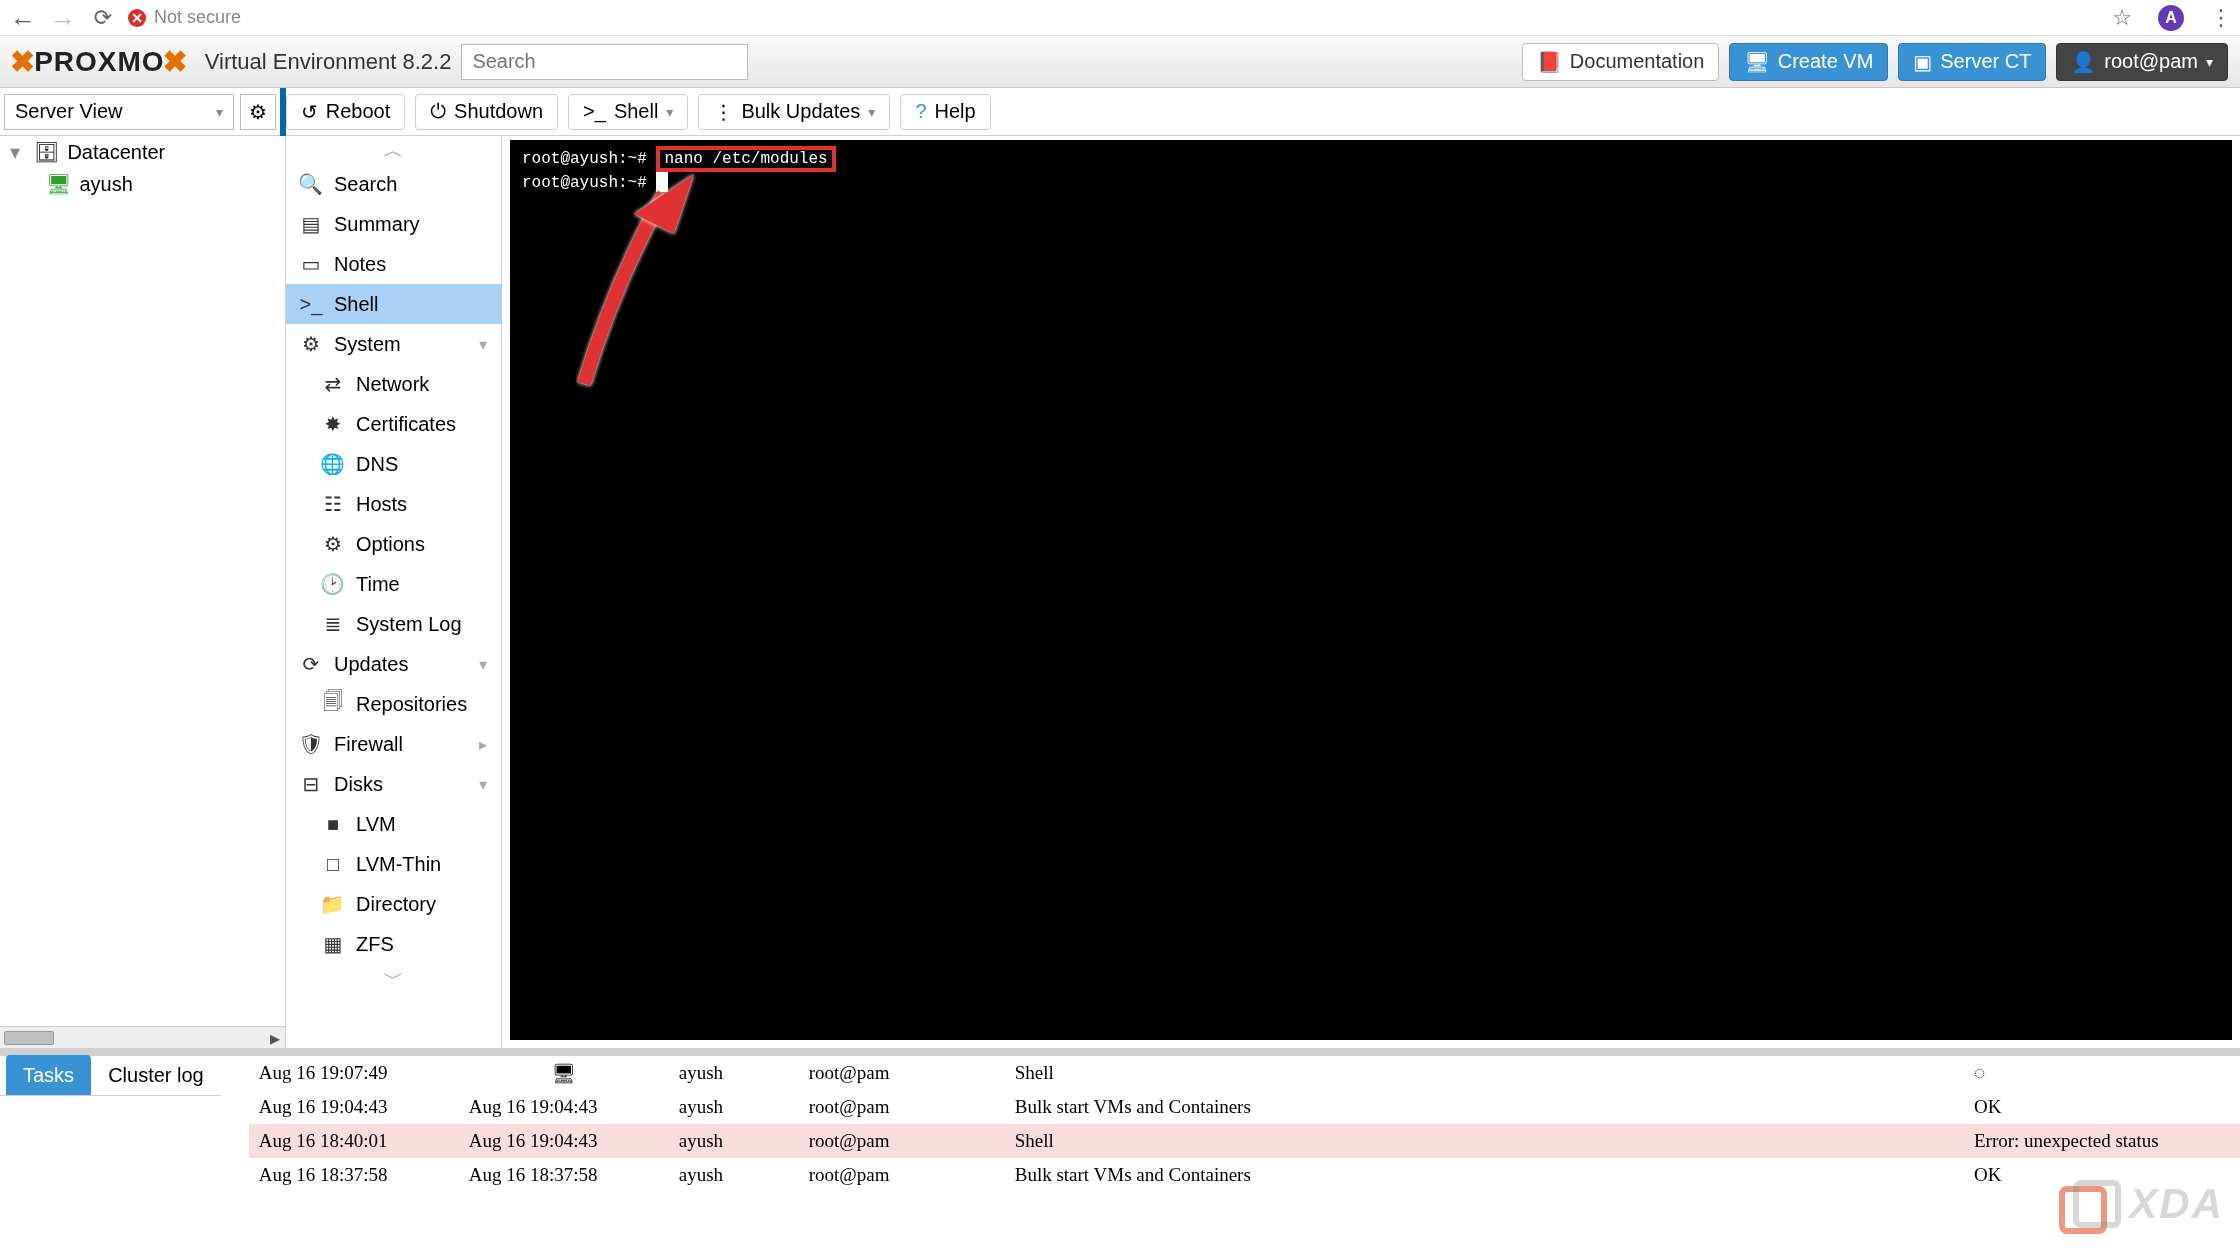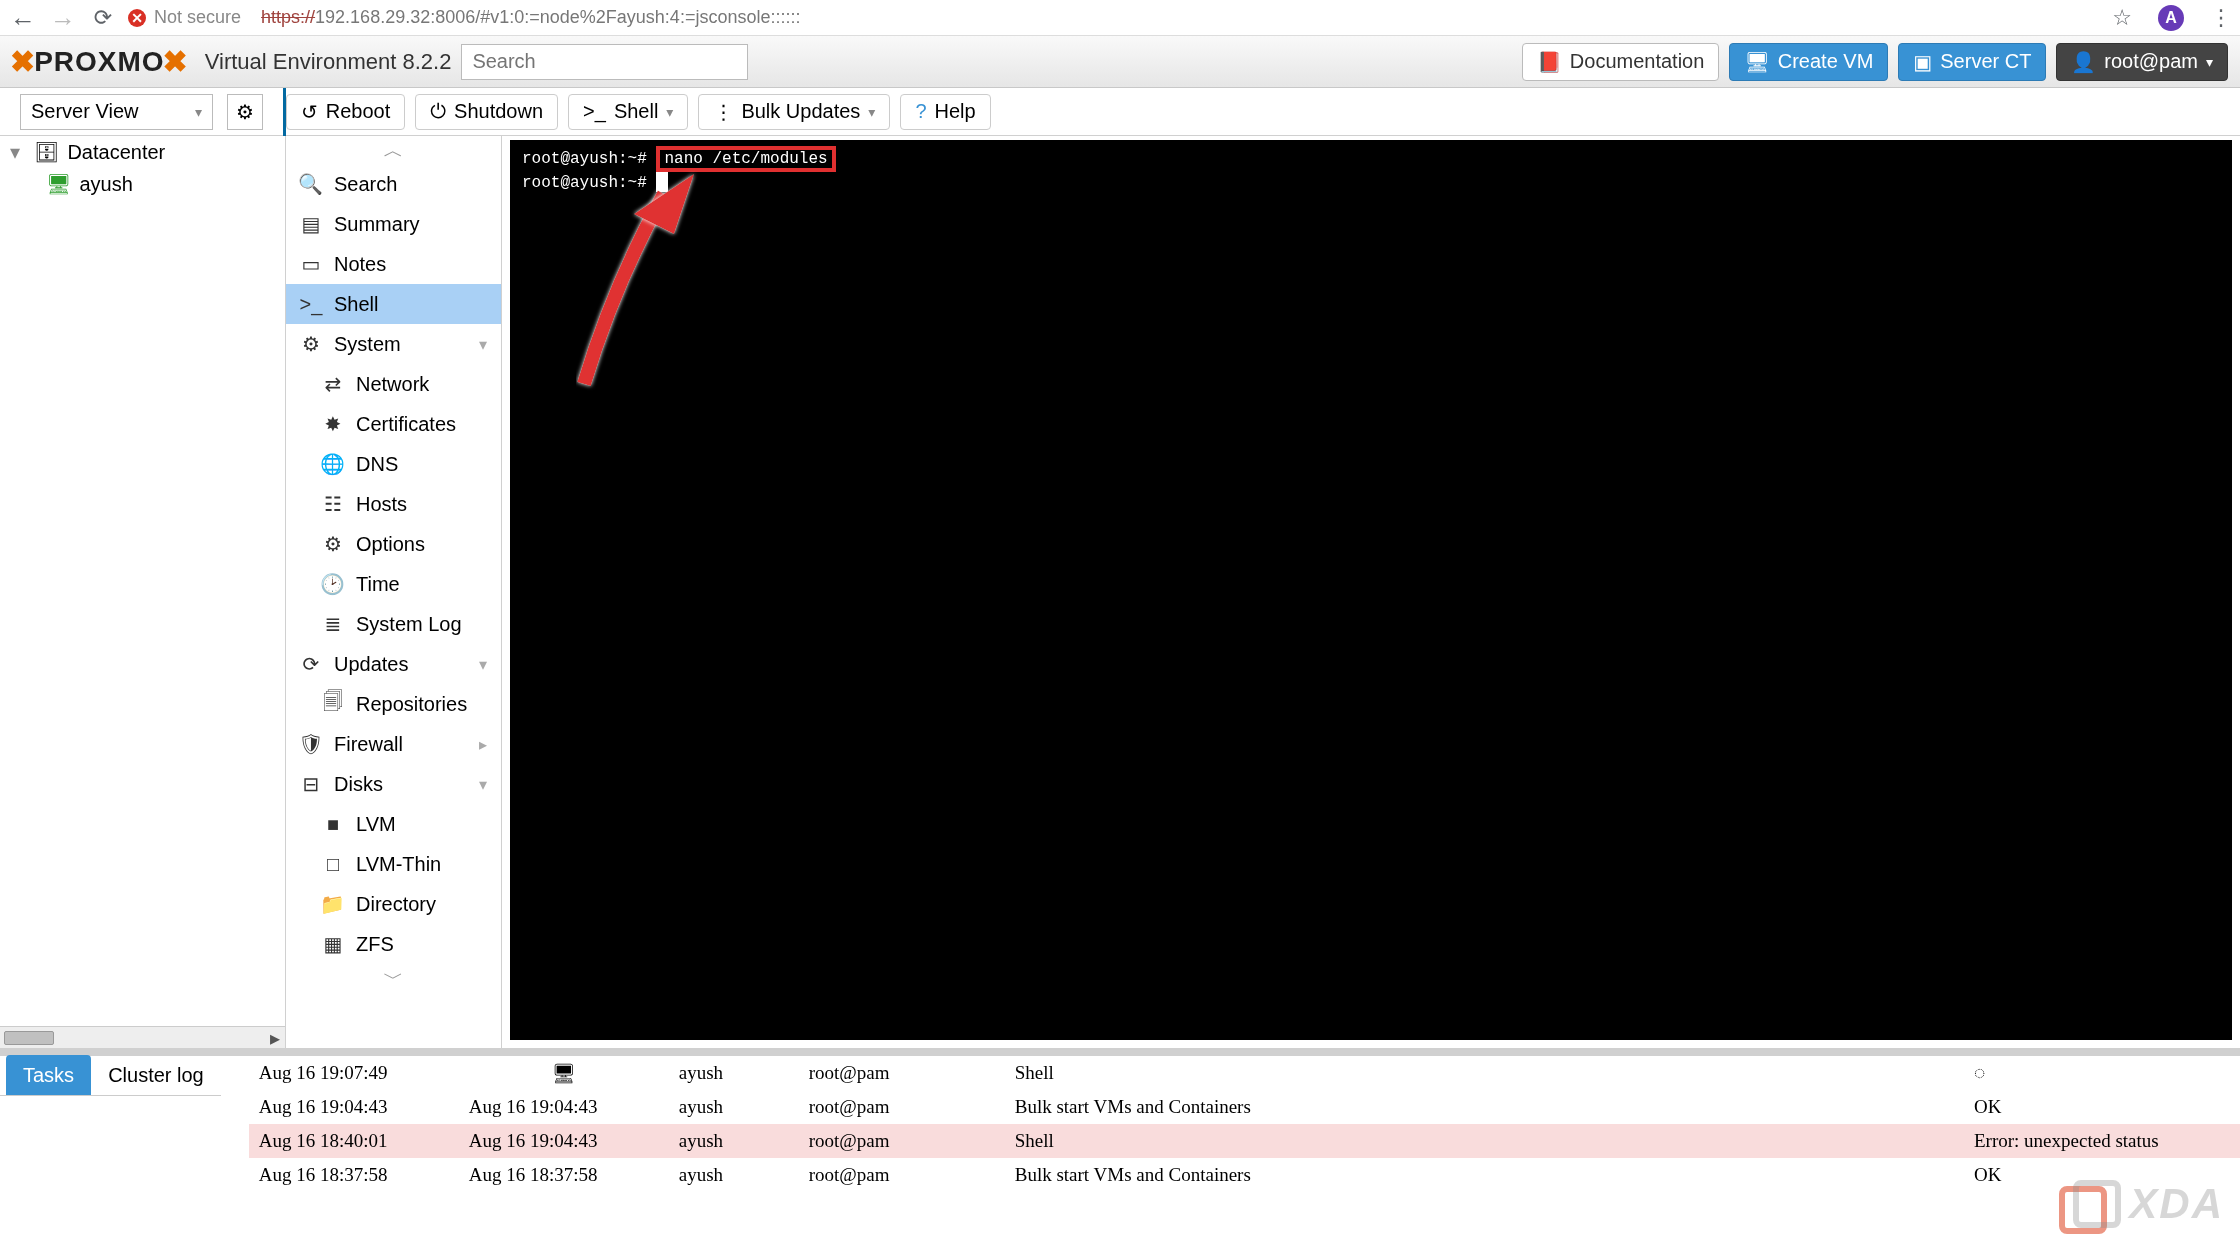--- a/index.html
+++ b/index.html
@@ -25,21 +25,21 @@
 .px-logo .txt { color:#222; font-size:28px; }
 .px-ve { color:#333; font-size:22px; margin-left:8px; }
 .px-search { flex: 0 0 240px; height:36px; border:1px solid #bbb; background:#fff; padding:0 10px; font-size:20px; }
 .px-spacer { flex:1; }
 .px-btn { height:38px; display:inline-flex; align-items:center; gap:8px; border:1px solid #bbb; background:#fff; padding:0 14px; border-radius:4px; font-size:20px; cursor:pointer; color:#333; }
 .px-btn.blue { background:#3892d4; border-color:#2d7bb5; color:#fff; }
 .px-btn.dark { background:#444; border-color:#333; color:#fff; }
 
 
 .context-bar { height:48px; display:flex; align-items:center; border-bottom:1px solid #d0d0d0; }
-.tree-select { width:286px; height:48px; border-right:3px solid #0369a1; display:flex; align-items:center; padding:0 20px; gap:14px; }
+.tree-select { width:286px; height:48px; border-right:6px solid #0369a1; display:flex; align-items:center; padding:0 4px; gap:6px; }
 .tree-select .combo { flex:1; height:36px; border:1px solid #bbb; display:flex; align-items:center; justify-content:space-between; padding:0 10px; font-size:20px; background:#fff; }
 .tree-select .gear { width:36px; height:36px; border:1px solid #bbb; display:flex; align-items:center; justify-content:center; font-size:20px; cursor:pointer; background:#fff; }
 .ctx-title { padding-left:16px; font-size:22px; flex:1; }
 .ctx-actions { display:flex; gap:10px; padding-right:10px; }
 .tb-btn { height:36px; border:1px solid #ccc; background:#fff; display:inline-flex; align-items:center; gap:8px; padding:0 14px; border-radius:4px; font-size:20px; cursor:pointer; }
 
 
 .main { display:flex; height: calc(100% - 36px - 52px - 48px - 212px); }
 .tree-panel { width:286px; border-right:1px solid #d0d0d0; background:#fff; position:relative; }
 .tree-node { display:flex; align-items:center; gap:8px; padding:4px 10px; font-size:20px; cursor:pointer; }
@@ -88,23 +88,20 @@
 <body>
 
 <div class="browser-bar">
   <div class="nav-arrow">←</div>
   <div class="nav-arrow disabled">→</div>
   <div class="reload">⟳</div>
   <div class="insecure-badge">
     <span class="dot">✕</span>
     <span>Not secure</span>
   </div>
-  <div class="url">
-    <span class="strike">https://</span><span>192.168.29.32:8006/#v1:0:=node%2Fayush:4:=jsconsole::::::</span>
-  </div>
   <div class="star">☆</div>
   <div class="avatar">A</div>
   <div class="kebab">⋮</div>
 </div>
 
 <div class="px-header">
   <div class="px-logo">
     <span class="x">✖</span>
     <span class="txt">PROXMO</span>
     <span class="x">✖</span>

